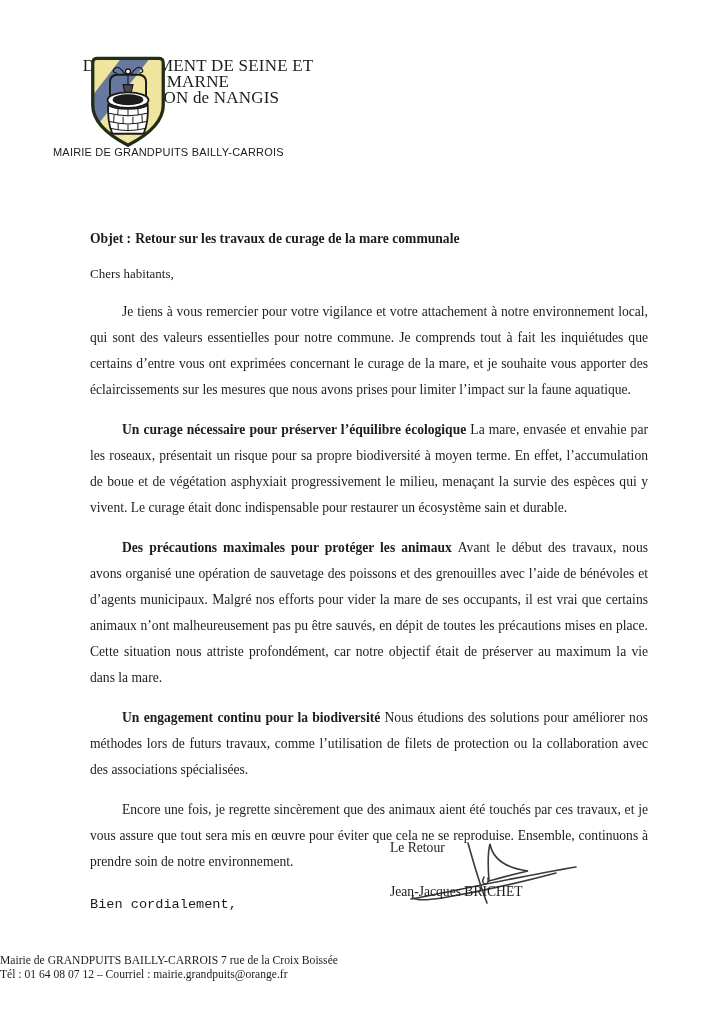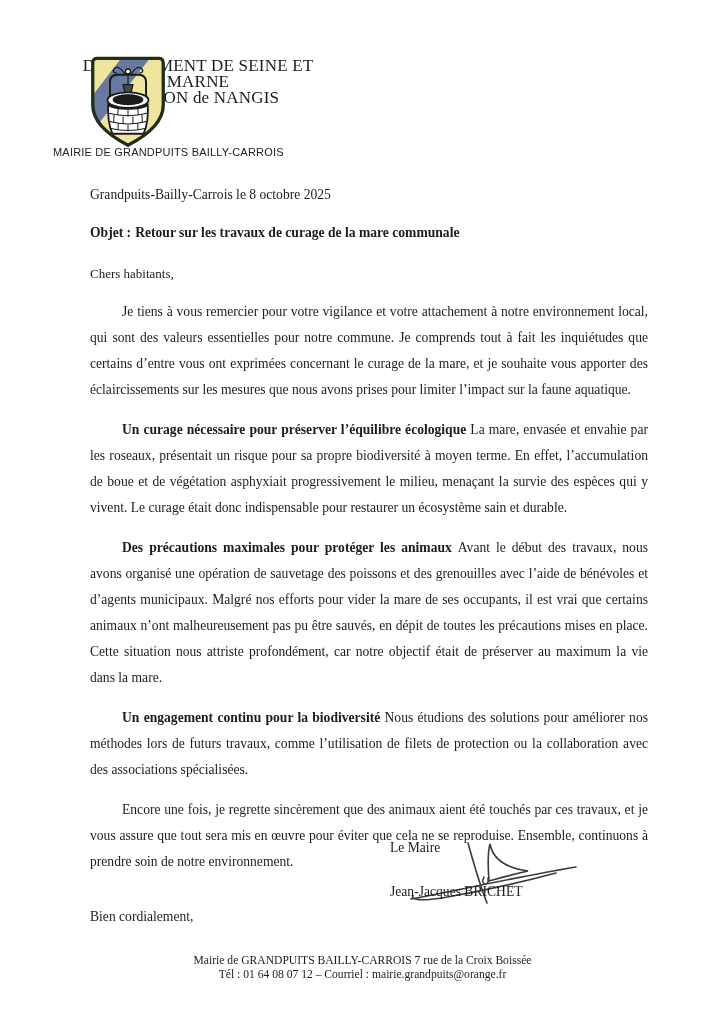--- a/index.html
+++ b/index.html
@@ -46,21 +46,21 @@
 
   
   .dateline {
     position: absolute;
     top: 187px;
     left: 90px;
     font-size: 13.6px;
   }
   .subject {
     position: absolute;
-    top: 225px;
+    top: 231px;
     left: 90px;
     font-size: 13.6px;
     font-weight: bold;
   }
   .subject .subject-label { margin-right: 4px; }
   .salutation {
     position: absolute;
     top: 266px;
     left: 90px;
     font-size: 13px;
@@ -70,42 +70,42 @@
     top: 299px;
     left: 90px;
     width: 558px;
     font-size: 13.6px;
     line-height: 26px;
     text-align: justify;
   }
   .body p { margin: 0 0 14px 0; }
   .para-lead { font-weight: bold; margin-left: 32px; }
   .para-lead:not(:empty)::after { content: " "; }
-  .closing { margin-top: 29px; text-align: left; }
+  .closing { margin-top: 17px; text-align: left; font-family: Liberation Mono, monospace; }
 
   
   .sig-block {
     position: absolute;
     top: 840px;
     left: 390px;
     width: 220px;
     height: 75px;
     font-size: 13.6px;
   }
   .sig-title { position: absolute; top: 0; left: 0; }
   .sig-scrawl { position: absolute; top: 1px; left: 18px; width: 172px; height: 66px; }
   .sig-name { position: absolute; top: 44px; left: 0; }
 
   
   .footer {
     position: absolute;
     top: 954px;
     left: 0;
     width: 725px;
-    text-align: center;
+    text-align: left;
     font-size: 11.6px;
     line-height: 14.2px;
     color: #1c1c1c;
   }
 </style>
 </head>
 <body>
 
 <div class="page">
 
@@ -150,39 +150,38 @@
       <path d="M 38 64.5 L 37.5 71.5 M 50 66 L 50 73 M 62 64.5 L 62.5 71.5" stroke-width="1.2"></path>
       <path d="M 33 72.5 L 32.5 80.5 M 44 74.5 L 44 82.5 M 56 74.5 L 56 82.5 M 67 72.5 L 67.5 80.5" stroke-width="1.2"></path>
       <path d="M 38 82.5 L 38 89.5 M 50 84.5 L 50 91.5 M 62 82.5 L 62 89.5" stroke-width="1.2"></path>
     </g>
 
     <path d="M 12 3 L 88 3 Q 93 3 93 9 L 93 60 Q 93 87 50 109 Q 7 87 7 60 L 7 9 Q 7 3 12 3 Z" fill="none" stroke-width="4" stroke="#222d18"></path>
   </svg>
 
   <div class="crest-caption">MAIRIE DE GRANDPUITS BAILLY-CARROIS</div>
 
-  <div class="dateline">Grandpuits-Bailly-Carrois le 8 octobre 2025</div>
 
   <div class="subject">
     <span class="subject-label">Objet :</span><span>Retour sur les travaux de curage de la mare communale</span>
   </div>
 
   <div class="salutation">Chers habitants,</div>
 
   <div class="body">
     <p><span class="para-lead"></span><span>Je tiens à vous remercier pour votre vigilance et votre attachement à notre environnement local, qui sont des valeurs essentielles pour notre commune. Je comprends tout à fait les inquiétudes que certains d’entre vous ont exprimées concernant le curage de la mare, et je souhaite vous apporter des éclaircissements sur les mesures que nous avons prises pour limiter l’impact sur la faune aquatique.</span></p>
     <p><span class="para-lead">Un curage nécessaire pour préserver l’équilibre écologique</span><span>La mare, envasée et envahie par les roseaux, présentait un risque pour sa propre biodiversité à moyen terme. En effet, l’accumulation de boue et de végétation asphyxiait progressivement le milieu, menaçant la survie des espèces qui y vivent. Le curage était donc indispensable pour restaurer un écosystème sain et durable.</span></p>
     <p><span class="para-lead">Des précautions maximales pour protéger les animaux</span><span>Avant le début des travaux, nous avons organisé une opération de sauvetage des poissons et des grenouilles avec l’aide de bénévoles et d’agents municipaux. Malgré nos efforts pour vider la mare de ses occupants, il est vrai que certains animaux n’ont malheureusement pas pu être sauvés, en dépit de toutes les précautions mises en place. Cette situation nous attriste profondément, car notre objectif était de préserver au maximum la vie dans la mare.</span></p>
     <p><span class="para-lead">Un engagement continu pour la biodiversité</span><span>Nous étudions des solutions pour améliorer nos méthodes lors de futurs travaux, comme l’utilisation de filets de protection ou la collaboration avec des associations spécialisées.</span></p>
     <p><span class="para-lead"></span><span>Encore une fois, je regrette sincèrement que des animaux aient été touchés par ces travaux, et je vous assure que tout sera mis en œuvre pour éviter que cela ne se reproduise. Ensemble, continuons à prendre soin de notre environnement.</span></p>
     <div class="closing">Bien cordialement,</div>
   </div>
 
   <div class="sig-block">
-    <div class="sig-title">Le Maire</div>
+    <div class="sig-title">Le Retour</div>
     <svg class="sig-scrawl" viewBox="0 0 172 66" xmlns="http://www.w3.org/2000/svg" aria-hidden="true">
       <g fill="none" stroke="#3a3a3a" stroke-width="1.6" stroke-linecap="round">
         <path d="M 3 58 C 42 51, 108 36, 168 26"></path>
         <path d="M 5 55 C 2 59, 14 60, 34 57 C 70 51, 118 40, 148 32"></path>
         <path d="M 60 2 C 65 20, 72 44, 79 62"></path>
         <path d="M 81 40 C 80 27, 80 10, 82 3 C 85 19, 98 27, 120 30 C 107 33, 91 37, 81 40 Z"></path>
         <path d="M 76 36 Q 73 42 77 43 Q 81 43 80 37"></path>
       </g>
     </svg>
     <div class="sig-name">Jean-Jacques BRICHET</div>

